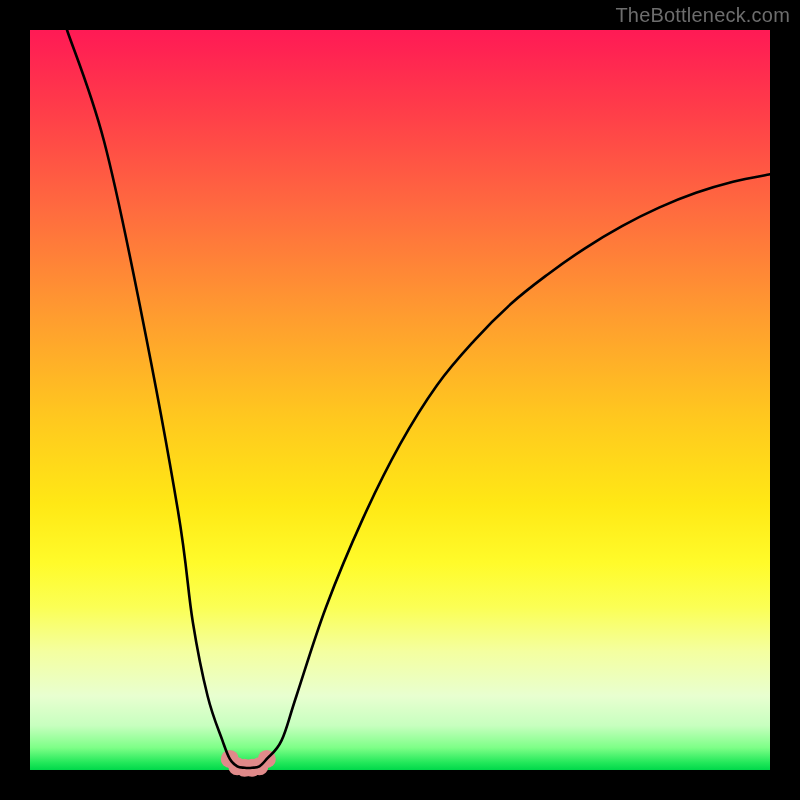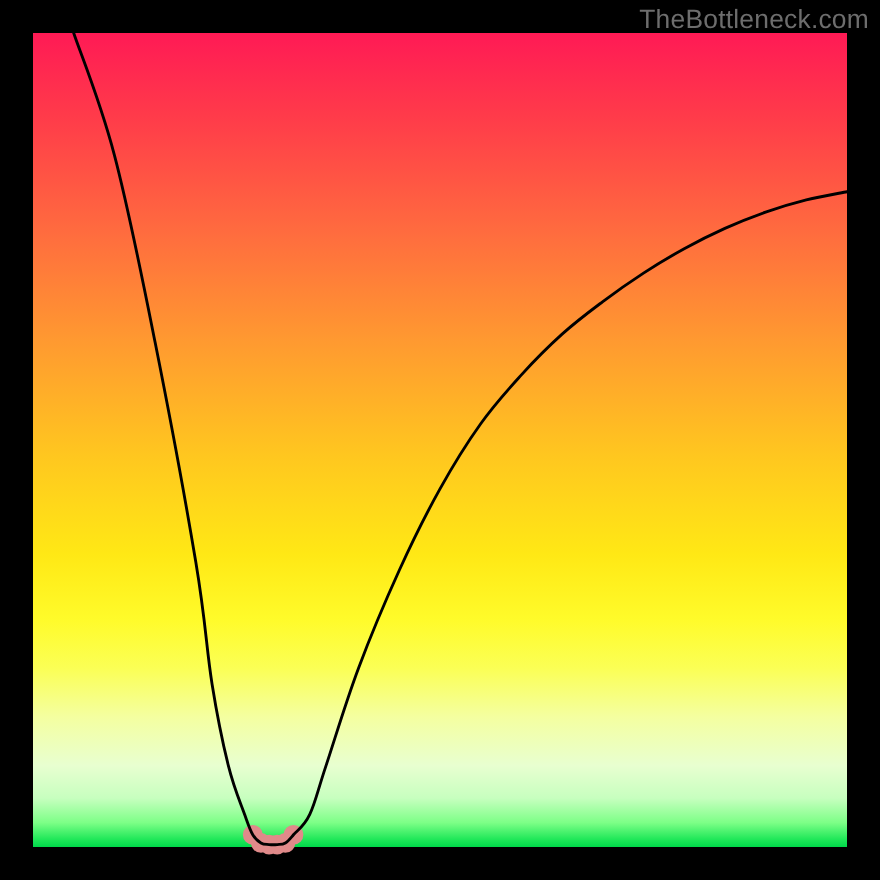--- a/index.html
+++ b/index.html
@@ -40,21 +40,21 @@
       #7dff87 97%,
       #22e85a 99%,
       #00d84a 100%
     );
   }
   .watermark {
     position: absolute;
     top: 4px;
     right: 10px;
     color: #6d6d6d;
-    font-size: 24px;
+    font-size: 20px;
     font-weight: 400;
     letter-spacing: 0.2px;
     user-select: none;
   }
   svg.curve {
     position: absolute;
     top: 0;
     left: 0;
     width: 740px;
     height: 740px;

